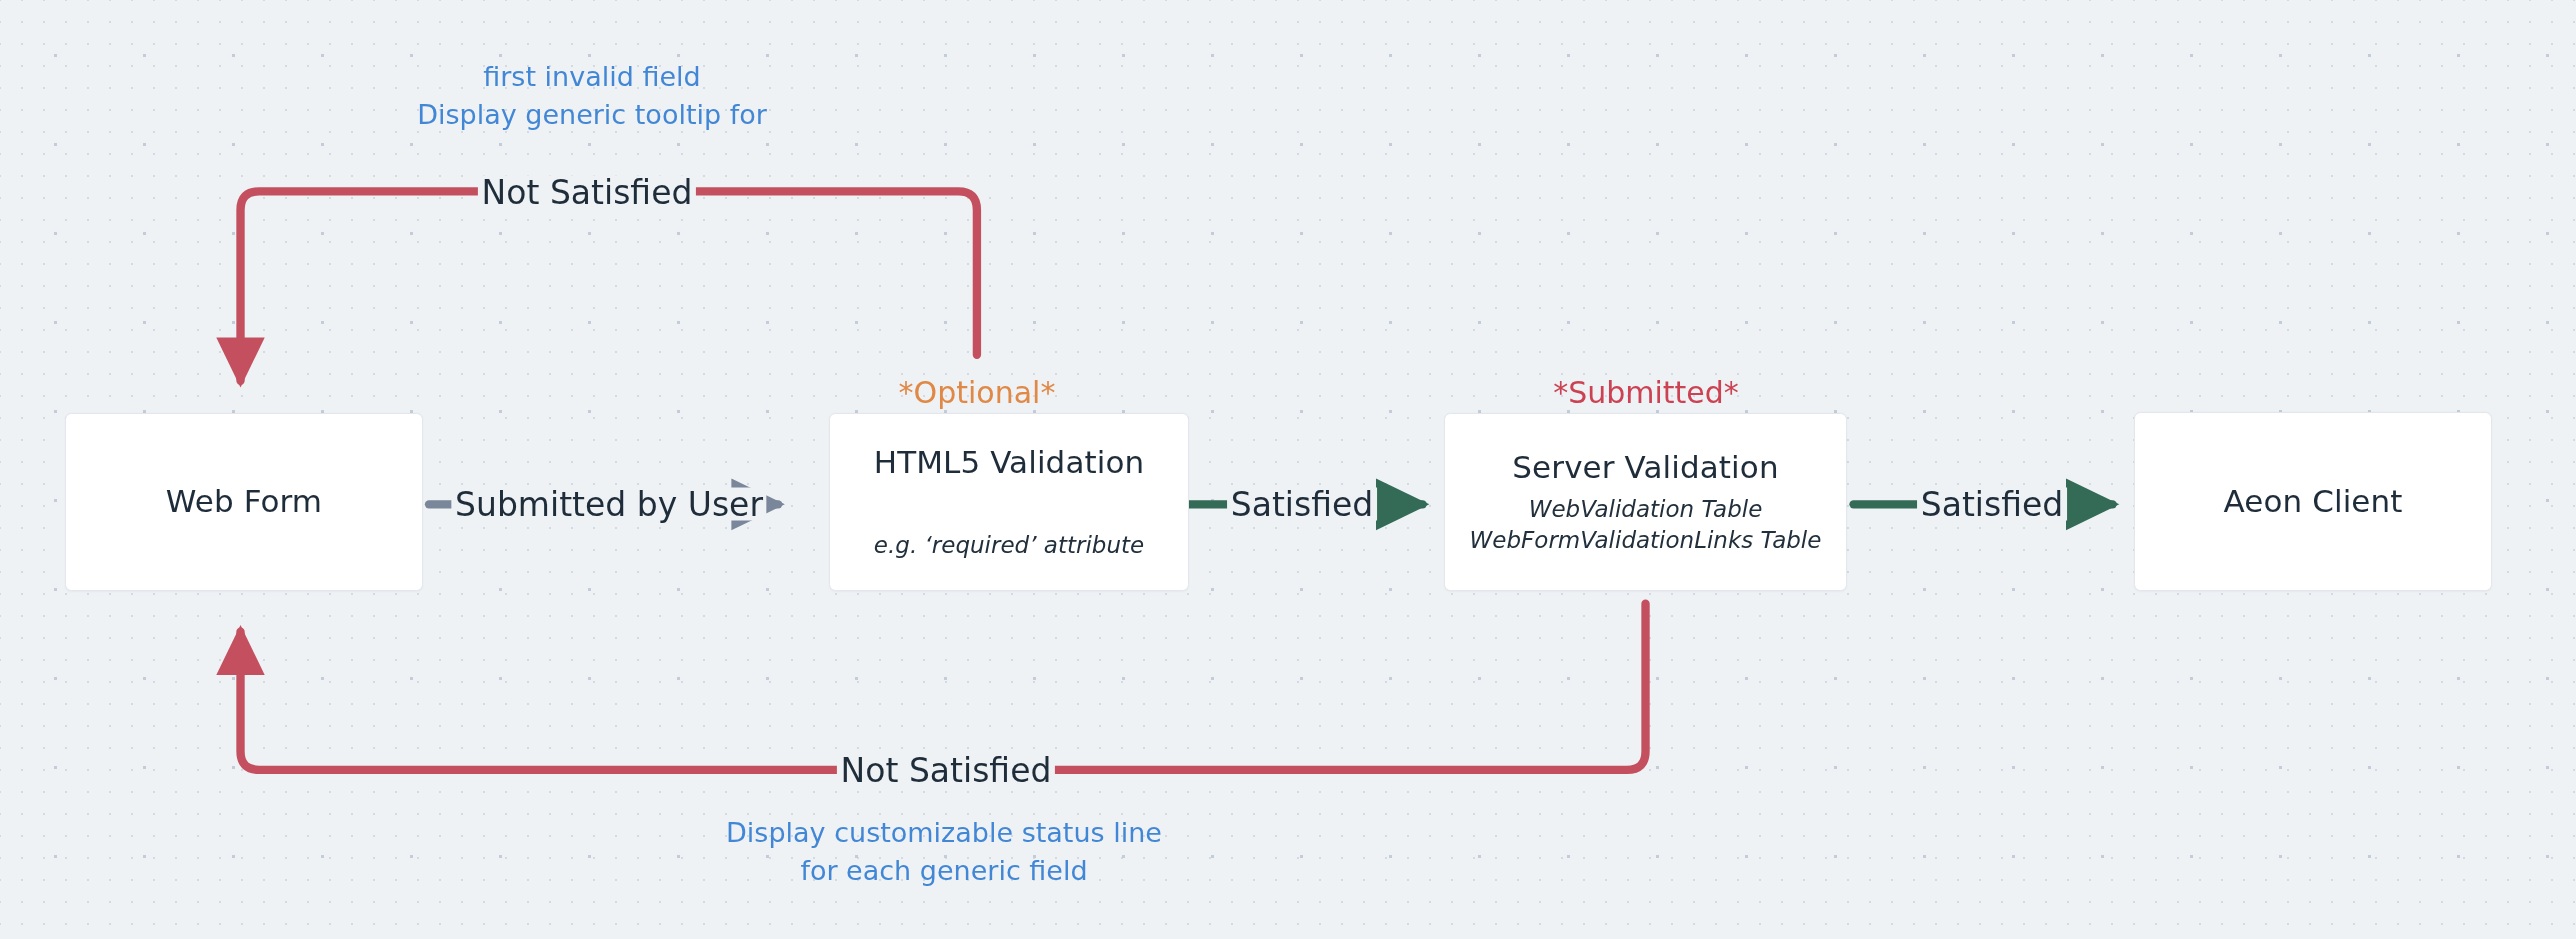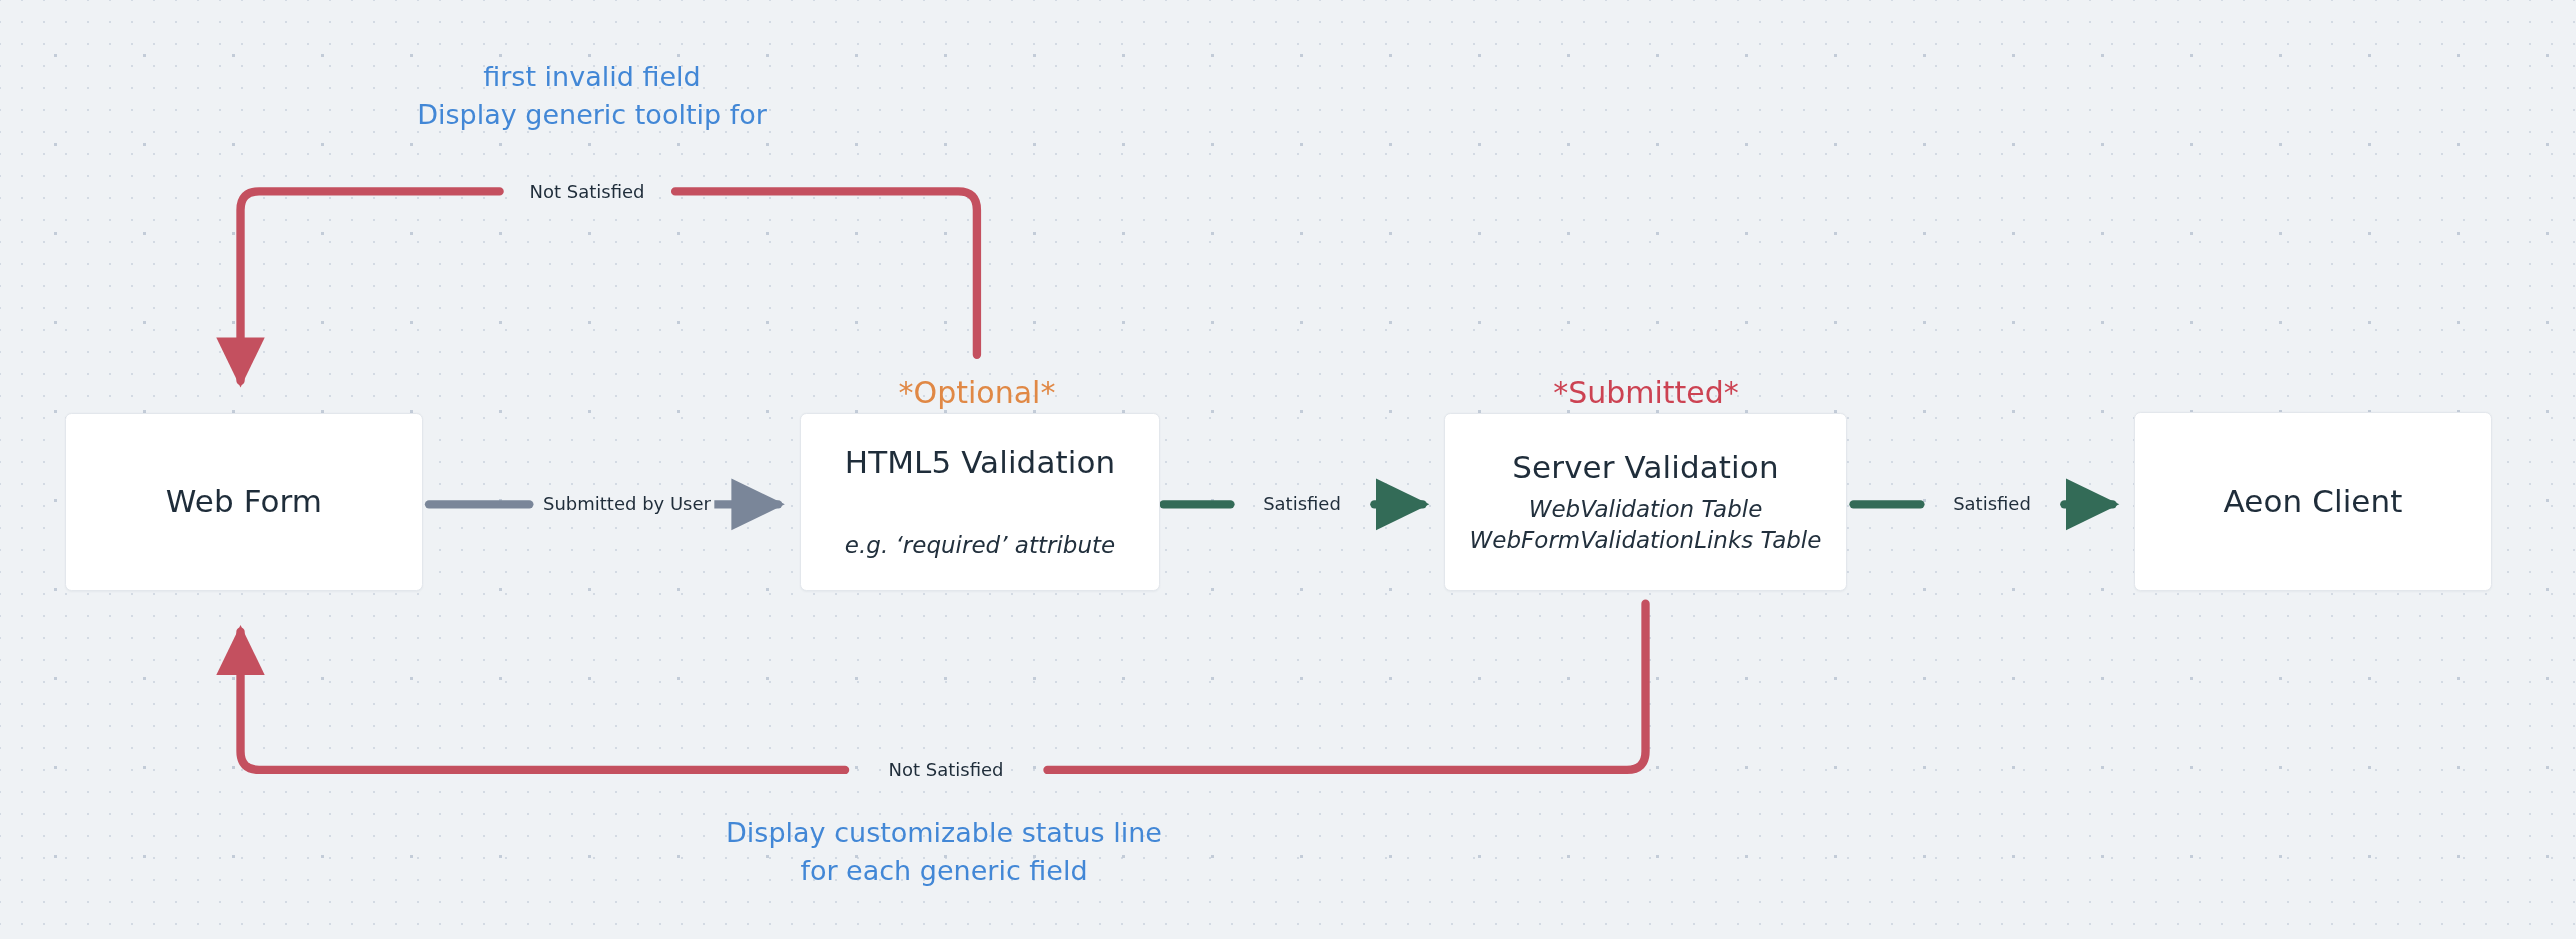--- a/index.html
+++ b/index.html
@@ -52,46 +52,46 @@
   .node-sub {
     font-size: 23px;
     font-style: italic;
     color: #22303d;
     line-height: 1.32;
     white-space: nowrap;
   }
   .node-sub.first { margin-top: 7.4px; }
 
   #node-webform   { left: 65px;   top: 413px;  width: 358px; height: 178px; }
-  #node-html5     { left: 800px;  top: 413px;  width: 360px; height: 178px; gap: 41px; }
+  #node-html5     { left: 829px;  top: 413px;  width: 360px; height: 178px; gap: 41px; }
   #node-server    { left: 1444px; top: 413px;  width: 403px; height: 178px; }
   #node-aeon      { left: 2134px; top: 412px;  width: 358px; height: 179px; }
 
   
   .badge {
     position: absolute;
     font-size: 30px;
     white-space: nowrap;
     transform: translateX(-50%);
   }
   #badge-optional { left: 977px; top: 375px; color: #e08845; }
   #badge-required { left: 1646px; top: 375px; color: #cc4252; }
 
   
   .edge-label {
     position: absolute;
-    font-size: 18px;
+    font-size: 33px;
     color: #1f2d3a;
     white-space: nowrap;
     transform: translate(-50%, -50%);
     background: #eff2f5;
     padding: 0 3.7px;
     line-height: 1;
   }
-  #lbl-submitted  { left: 627px;  top: 504px; }
+  #lbl-submitted  { left: 609px;  top: 504px; }
   #lbl-satisfied-1{ left: 1302px; top: 504px; }
   #lbl-satisfied-2{ left: 1992px; top: 504px; }
   #lbl-notsat-top { left: 587px;  top: 192px; }
   #lbl-notsat-bot { left: 946px; top: 770px; }
 
   
   .annotation {
     position: absolute;
     font-size: 27px;
     color: #4287d6;

